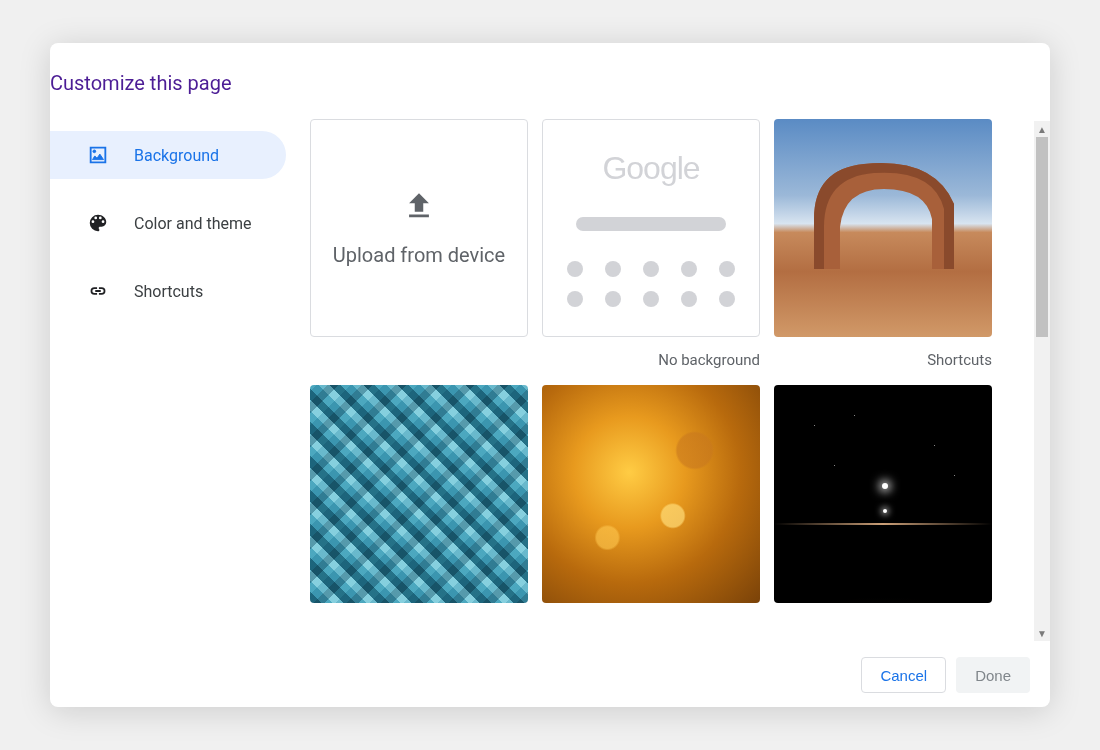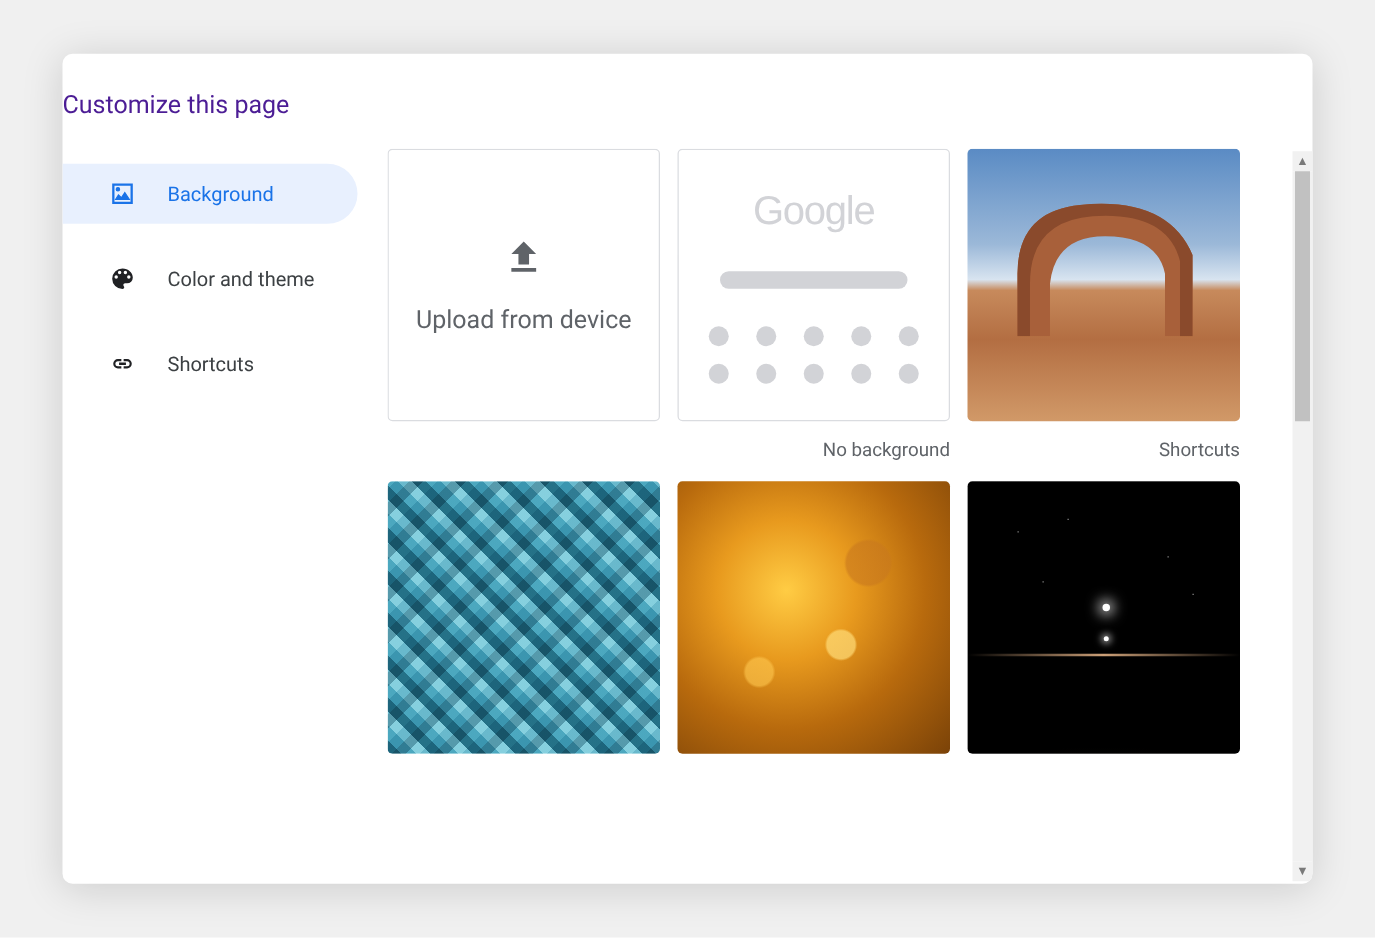--- a/index.html
+++ b/index.html
@@ -274,14 +274,18 @@
         <div class="sb-btn">▲</div>
         <div class="sb-track">
           <div class="sb-thumb"></div>
         </div>
         <div class="sb-btn">▼</div>
       </div>
     </div>
 
   </div>
 
+  <div class="footer">
+    <button class="btn btn-cancel">Cancel</button>
+    <button class="btn btn-done">Done</button>
+  </div>
 
 </div>
 
 </body></html>

